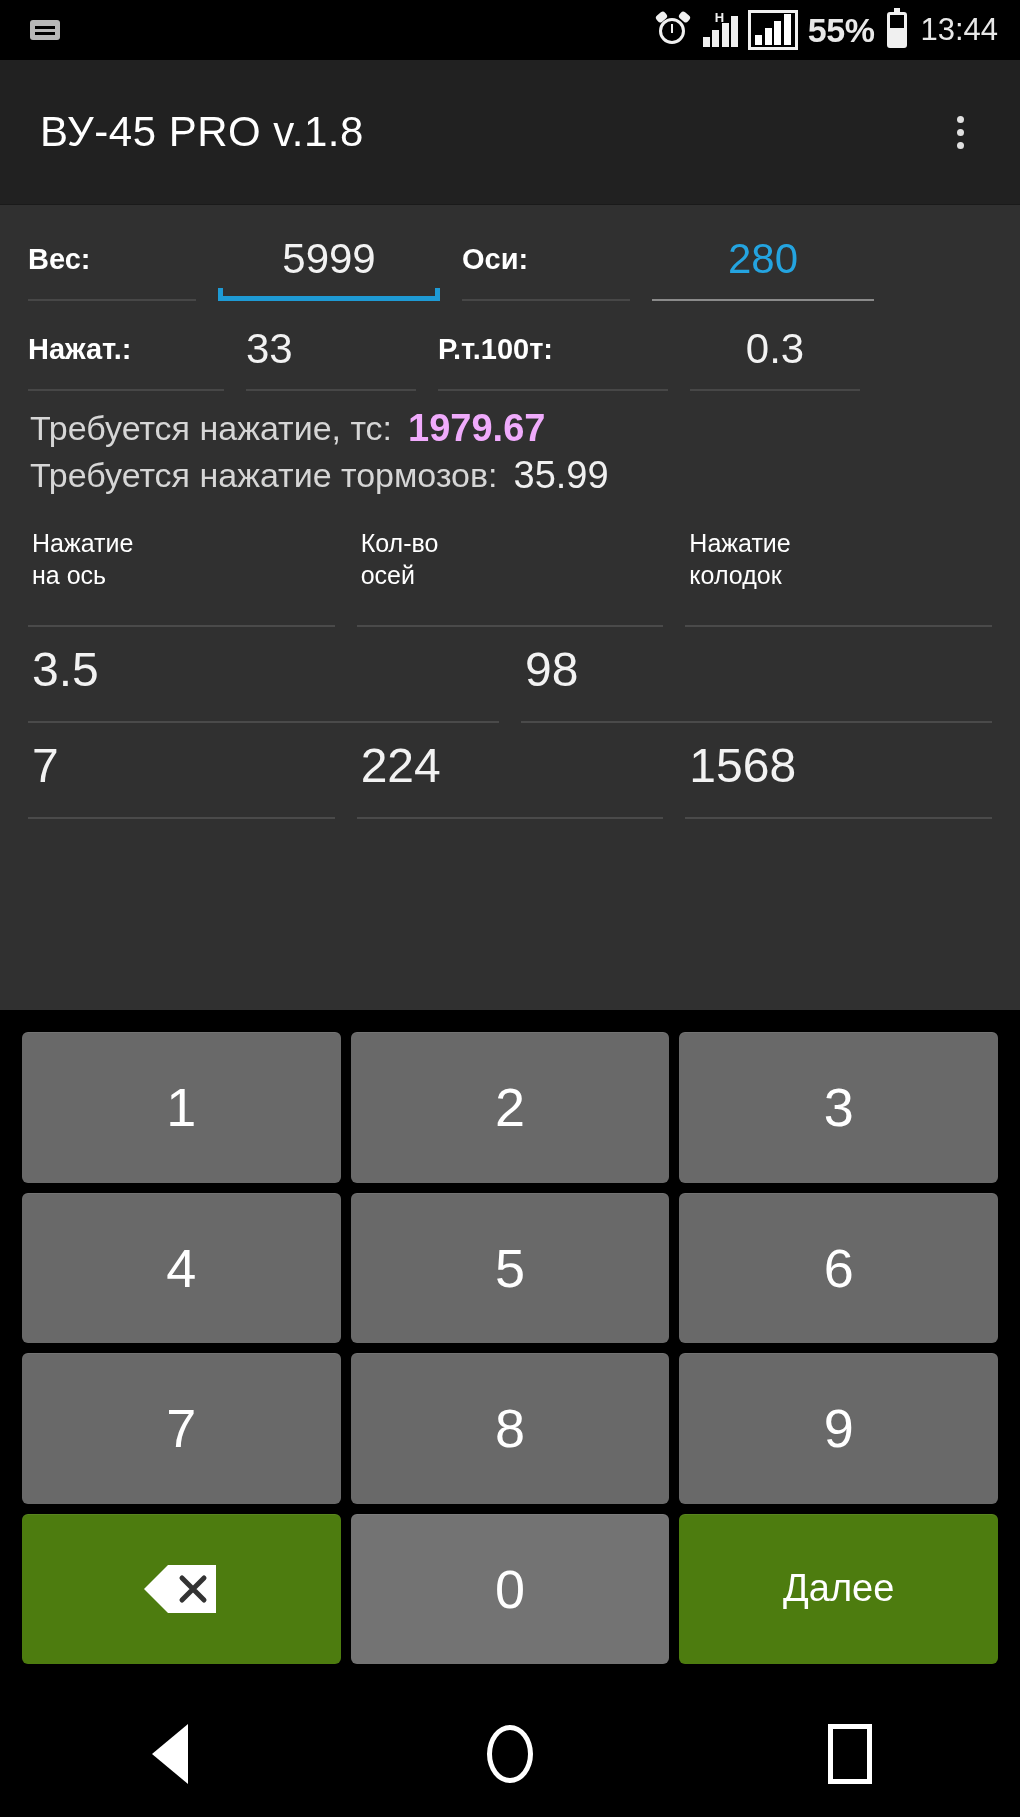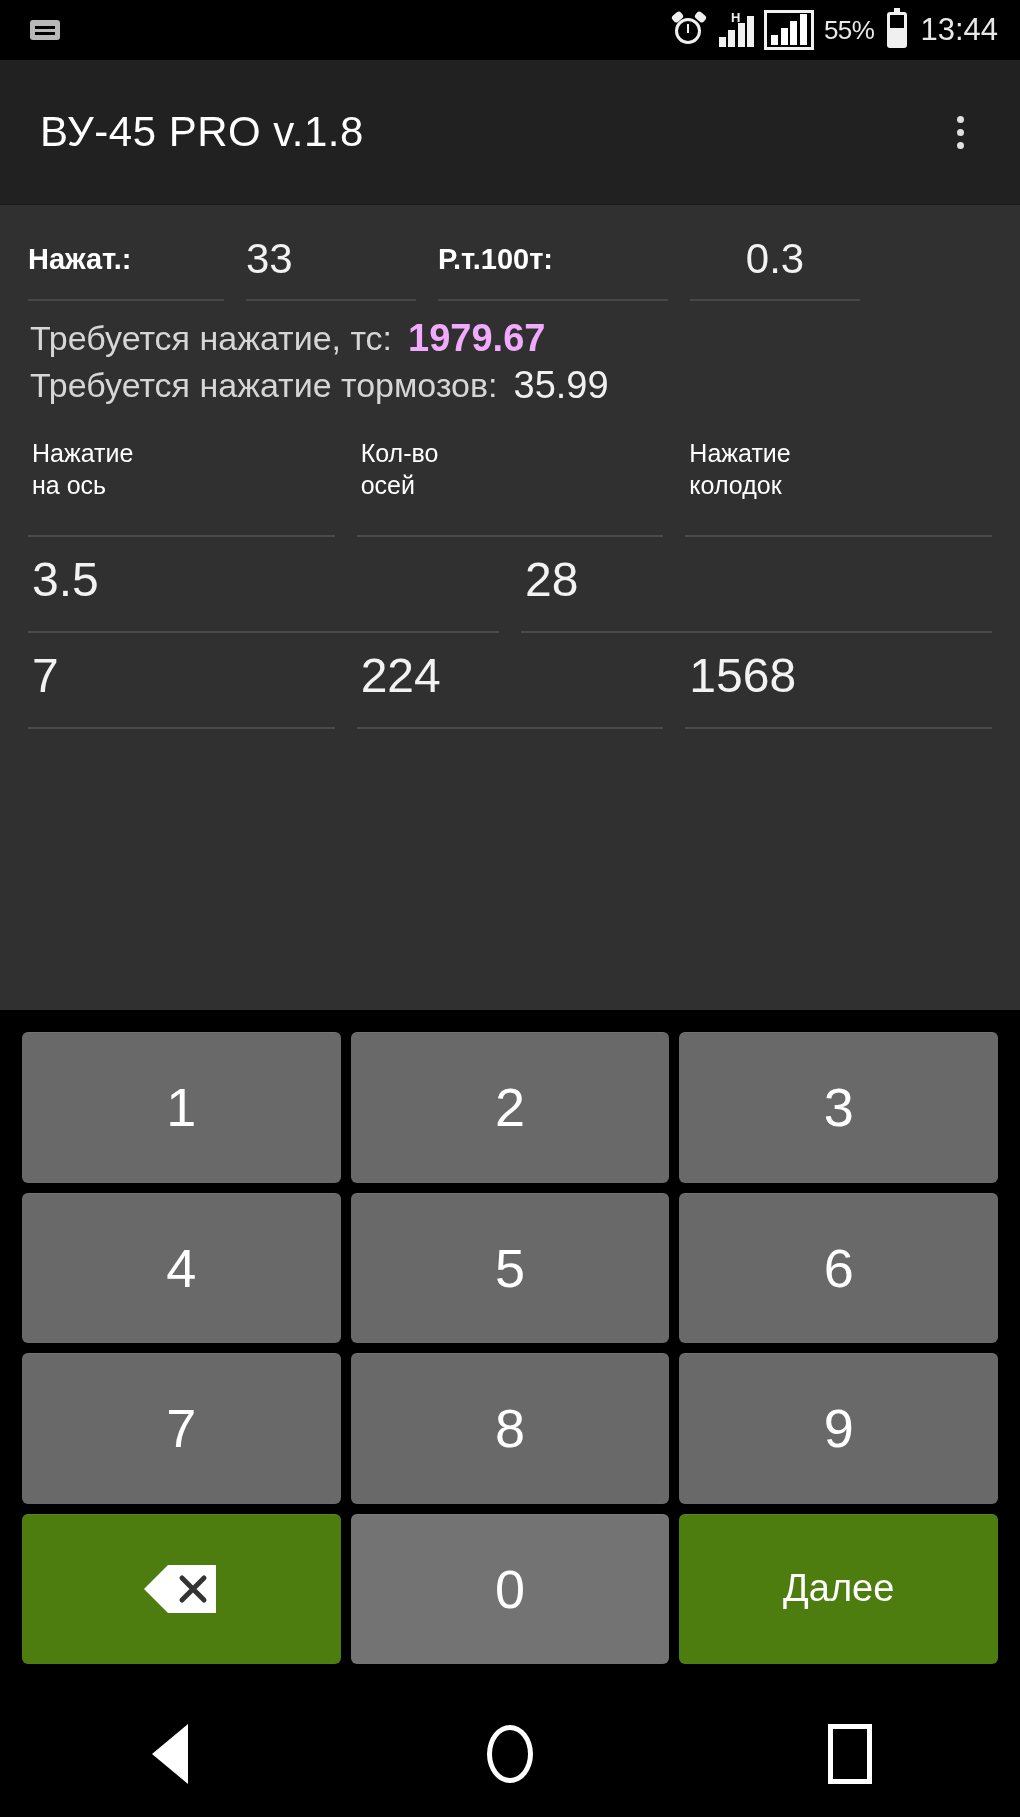--- a/index.html
+++ b/index.html
@@ -89,21 +89,21 @@
   .sb-signal.boxed {
     background: #000;
     outline: 3px solid #f0f0f0;
     padding: 2px 4px 2px 4px;
     height: 34px;
     box-sizing: border-box;
     align-items: flex-end;
   }
   .sb-signal.boxed .bar { background:#ffffff; }
 
-  .sb-batt-pct { font-size: 26px; font-weight: normal; letter-spacing: -0.5px; }
+  .sb-batt-pct { font-size: 34px; font-weight: bold; letter-spacing: -0.5px; }
   .sb-battery {
     width: 20px; height: 36px;
     border: 3px solid #f0f0f0;
     border-radius: 3px;
     position: relative;
     box-sizing: border-box;
     background: linear-gradient(to top, #f0f0f0 55%, transparent 55%);
   }
   .sb-battery::before {
     content:""; position:absolute; top:-7px; left:4px;
@@ -379,20 +379,38 @@
     <div class="app-title">ВУ-45 PRO v.1.8</div>
     <div class="overflow-menu">
       <span></span>
         <span></span>
         <span></span>
     </div>
   </div>
 
   <div class="content">
 
+    <div class="field-row">
+      <div class="field f-ves">
+        <span class="lbl">Вес:</span>
+        <div class="underline"></div>
+      </div>
+      <div class="field f-ves-v">
+        <span class="val">5999</span>
+        <div class="underline focused"></div>
+      </div>
+      <div class="field f-osi">
+        <span class="lbl">Оси:</span>
+        <div class="underline"></div>
+      </div>
+      <div class="field f-osi-v">
+        <span class="val accent">280</span>
+        <div class="underline bright"></div>
+      </div>
+    </div>
 
     <div class="field-row">
       <div class="field f-nazh">
         <span class="lbl">Нажат.:</span>
         <div class="underline"></div>
       </div>
       <div class="field f-nazh-v">
         <span class="val">33</span>
         <div class="underline"></div>
       </div>
@@ -429,21 +447,21 @@
         <div class="t-cell">
           <div class="hdr">Нажатие
 колодок</div>
         </div>
       </div>
       <div class="t-row t-body">
         <div class="t-cell">
           <span class="cellval">3.5</span>
         </div>
         <div class="t-cell">
-          <span class="cellval">28</span>
+          <span class="cellval">98</span>
         </div>
       </div>
       <div class="t-row t-body">
         <div class="t-cell">
           <span class="cellval">7</span>
         </div>
         <div class="t-cell">
           <span class="cellval">224</span>
         </div>
         <div class="t-cell">

